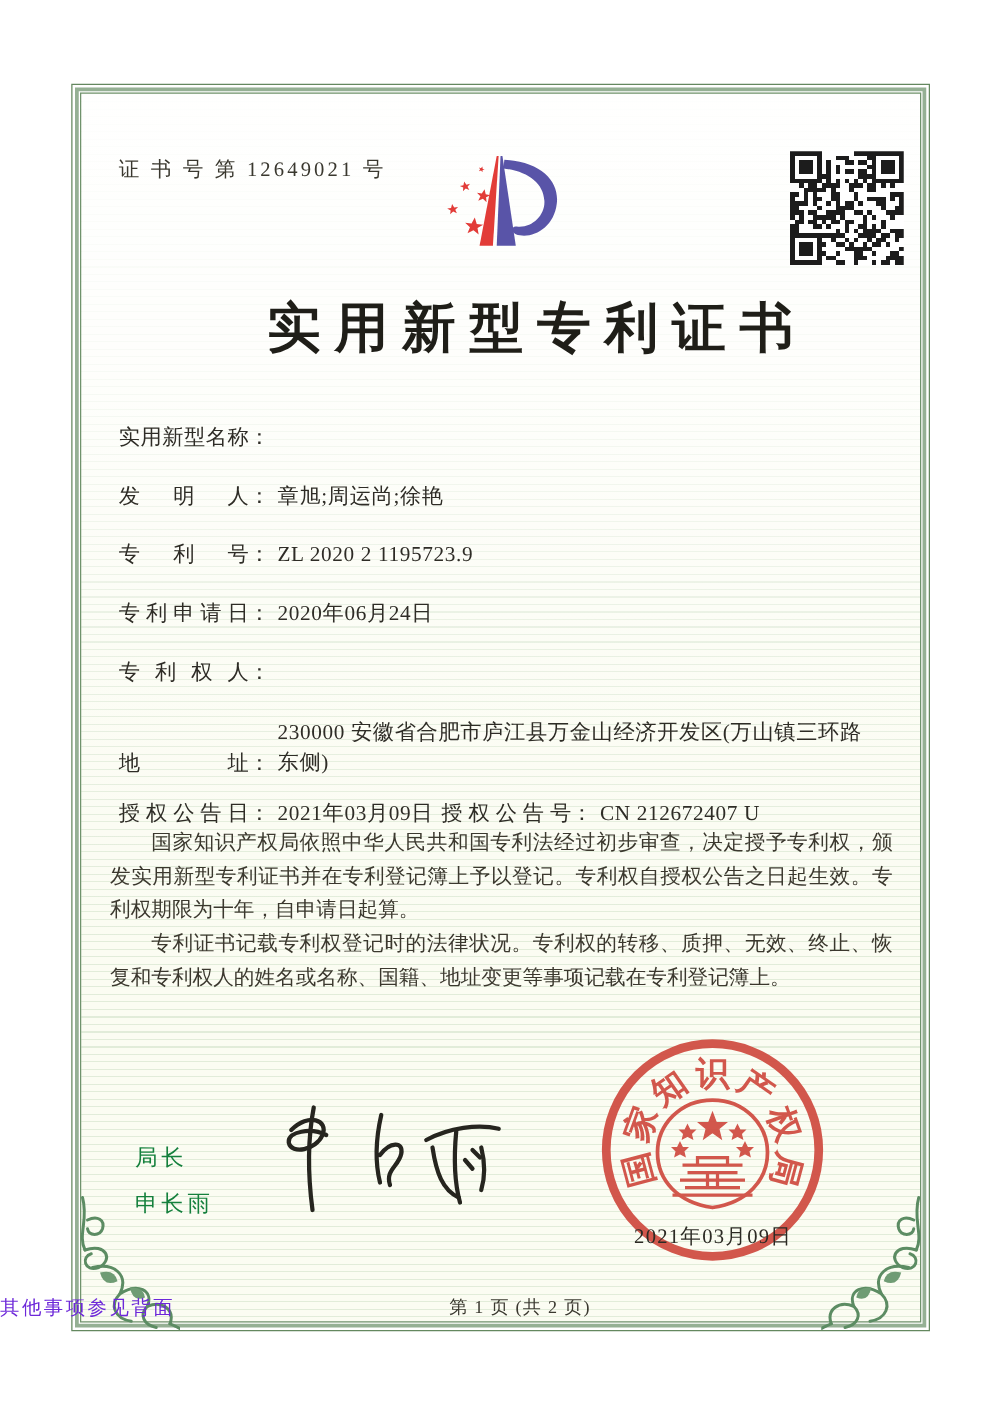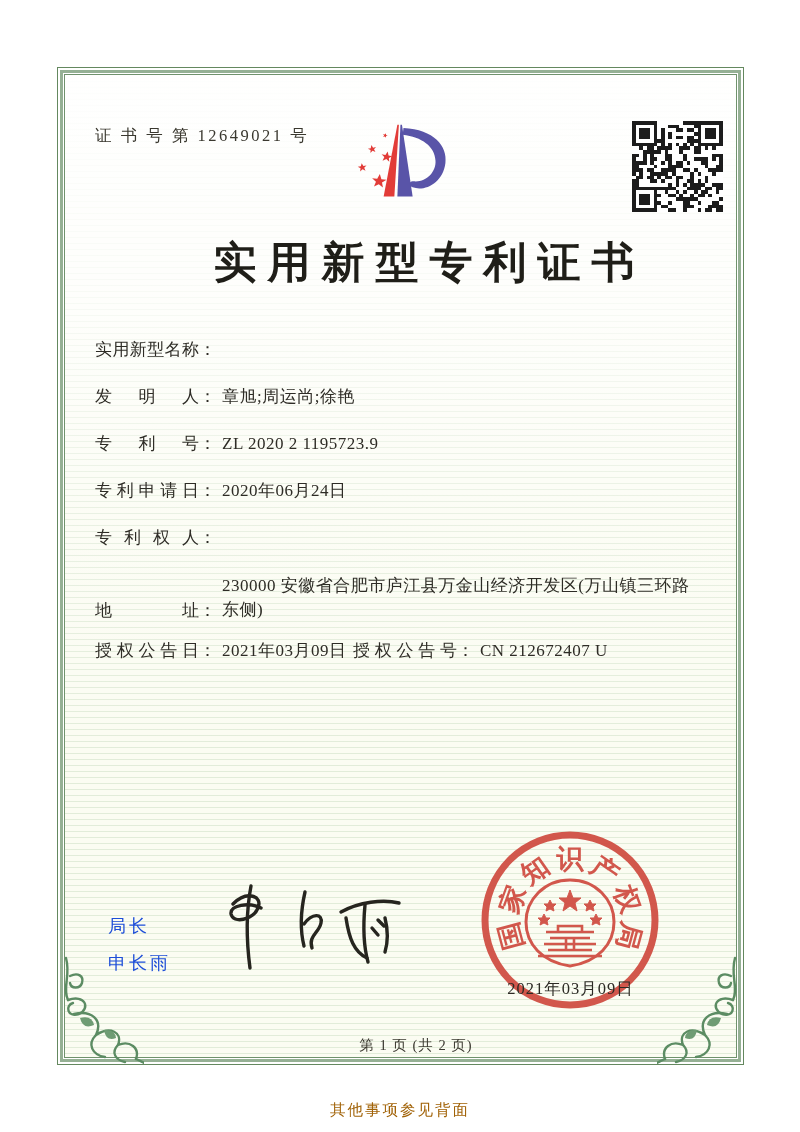--- a/index.html
+++ b/index.html
@@ -48,35 +48,35 @@
   }
   .fcolon { flex:none; margin-right:6px; }
   .fval { letter-spacing:0.5px; }
   .pair1 { display:flex; width:258px; flex:none; }
   .pair2 { display:flex; }
   .bodytext {
     position:absolute; left:88px; top:660px; width:626px;
     font-size:16.5px; line-height:27px; text-align:justify; color:#3b382e;
   }
   .bodytext p { text-indent:2em; }
-  .officials { position:absolute; left:108px; top:914px; font-size:18px; letter-spacing:3px; color:#1d4ed8; }
+  .officials { position:absolute; left:108px; top:914px; font-size:18px; letter-spacing:3px; color:#15803d; }
   .officials div { margin-bottom:13px; }
   .sign { position:absolute; left:213px; top:872px; width:205px; height:115px; }
   .seal { position:absolute; left:478px; top:828px; width:184px; height:184px; opacity:0.92; }
   .seal-date {
     position:absolute; left:488px; top:978px; width:165px; text-align:center;
     font-size:16.5px; letter-spacing:1px; color:#2c2a24;
   }
   .page-info {
     position:absolute; left:0; top:1036px; width:100%; text-align:center;
     font-size:14.5px; letter-spacing:1px; color:#3a382f;margin-left:16px;
   }
   .back-note {
-    position:absolute; left:0; top:1100px; width:100%; text-align:center;
-    font-size:15.5px; letter-spacing:2px; color:#a16207;
+    position:absolute; left:0; top:1036px; width:100%; 
+    font-size:15.5px; letter-spacing:2px; color:#6d28d9;
   }
   .flourish { position:absolute; width:86px; height:108px; top:956px; }
   .flourish.fl-left  { left:58px; }
   .flourish.fl-right { left:657px; transform:scaleX(-1); }
 </style>
 </head>
 <body>
 
 <div class="page">
 
@@ -467,20 +467,24 @@
         <span class="fval">2021年03月09日</span>
       </span>
       <span class="pair2">
         <span class="flabel">授权公告号</span>
           <span class="fcolon">：</span>
         <span class="fval">CN 212672407 U</span>
       </span>
     </div>
   </div>
 
+  <div class="bodytext">
+    <p>国家知识产权局依照中华人民共和国专利法经过初步审查，决定授予专利权，颁发实用新型专利证书并在专利登记簿上予以登记。专利权自授权公告之日起生效。专利权期限为十年，自申请日起算。</p>
+    <p>专利证书记载专利权登记时的法律状况。专利权的转移、质押、无效、终止、恢复和专利权人的姓名或名称、国籍、地址变更等事项记载在专利登记簿上。</p>
+  </div>
 
   <div class="officials">
     <div>局长</div>
     <div>申长雨</div>
   </div>
 
   <svg class="sign" viewBox="0 0 205 115" fill="none" stroke="#26251f" stroke-width="3.4" stroke-linecap="round" stroke-linejoin="round">
     <path d="M38,14 C33,40 33,66 37,96"></path>
     <path d="M20,32 C34,18 50,24 45,36 C40,48 20,52 18,42 C17,33 36,30 48,36"></path>
     <path d="M92,20 C87,42 87,58 91,74 M91,52 C99,41 110,41 108,51 C106,61 95,64 99,76"></path>

